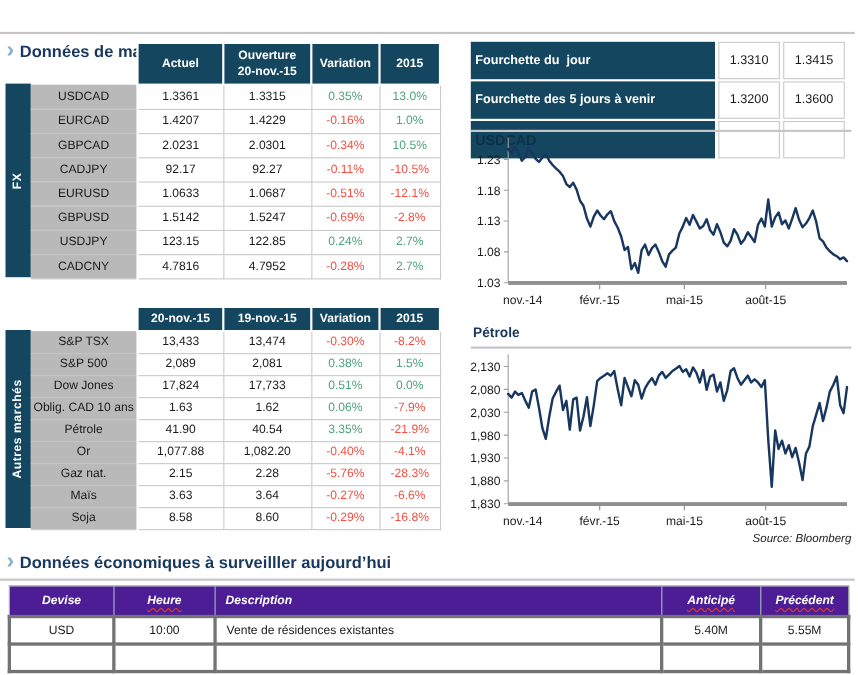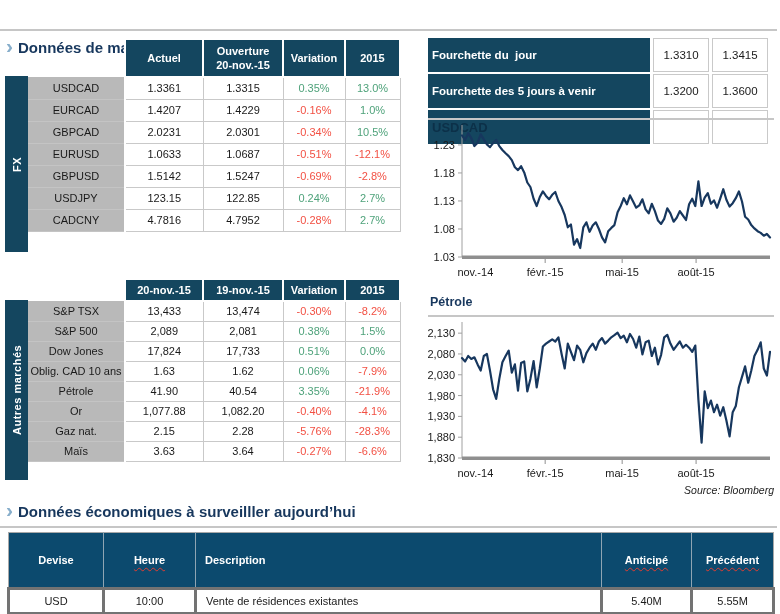--- a/index.html
+++ b/index.html
@@ -41,22 +41,22 @@
   .chart{position:absolute;left:426px;width:350px;}
   #chart-usdcad{top:121px;height:160px;}
   #chart-petrole{top:318px;height:164px;}
   .chart-title{position:absolute;left:430px;top:295px;font-weight:bold;color:#17375D;font-size:12.5px;}
   .source{position:absolute;left:428px;top:484px;width:346px;text-align:right;
           font-style:italic;font-size:10.5px;color:#222;}
 
   
   table.ec{position:absolute;left:7px;top:532px;border-collapse:collapse;table-layout:fixed;
            font-size:11px;border:1px solid #A8A8A8;border-bottom:2px solid #9C9C9C;}
-  table.ec th{background:#0c4a6e;color:#fff;font-weight:bold;height:26px;text-align:center;
-              border-right:1px solid #8FA5B3;padding:14px;}
+  table.ec th{background:#4c1d95;color:#fff;font-weight:bold;height:26px;text-align:center;
+              border-right:1px solid #8FA5B3;padding:0;font-style:italic;}
   table.ec th:last-child{border-right:none;}
   table.ec th.dl,table.ec td.dl{text-align:left;padding-left:9px;}
   table.ec td{background:#fff;border:3px solid #737373;text-align:center;padding:0;}
   table.ec tr.er1{height:25px;}
   .sq{text-decoration:underline;text-decoration-style:wavy;text-decoration-color:#E03C31;
       text-decoration-thickness:1px;text-underline-offset:3px;}
 
   .pos{color:#4EA27A;} .neg{color:#F25043;}
 </style>
 </head>
@@ -112,20 +112,27 @@
         </tr>
 
         <tr class="r22">
           <td class="lab">GBPCAD</td>
           <td class="val">2.0231</td>
           <td class="val">2.0301</td>
           <td class="val delta neg">-0.34%</td>
           <td class="val delta pos">10.5%</td>
         </tr>
 
+        <tr class="r22">
+          <td class="lab">CADJPY</td>
+          <td class="val">92.17</td>
+          <td class="val">92.27</td>
+          <td class="val delta neg">-0.11%</td>
+          <td class="val delta neg">-10.5%</td>
+        </tr>
 
         <tr class="r22">
           <td class="lab">EURUSD</td>
           <td class="val">1.0633</td>
           <td class="val">1.0687</td>
           <td class="val delta neg">-0.51%</td>
           <td class="val delta neg">-12.1%</td>
         </tr>
 
         <tr class="r22">
@@ -233,20 +240,27 @@
         </tr>
 
         <tr class="r20">
           <td class="lab">Maïs</td>
           <td class="val">3.63</td>
           <td class="val">3.64</td>
           <td class="val delta neg">-0.27%</td>
           <td class="val delta neg">-6.6%</td>
         </tr>
 
+        <tr class="r20">
+          <td class="lab">Soja</td>
+          <td class="val">8.58</td>
+          <td class="val">8.60</td>
+          <td class="val delta neg">-0.29%</td>
+          <td class="val delta neg">-16.8%</td>
+        </tr>
       </tbody>
   </table>
 
   <table class="rg">
     <colgroup>
         <col style="width:222px">
         <col style="width:56px">
         <col style="width:56px">
       </colgroup>
     <tbody>

